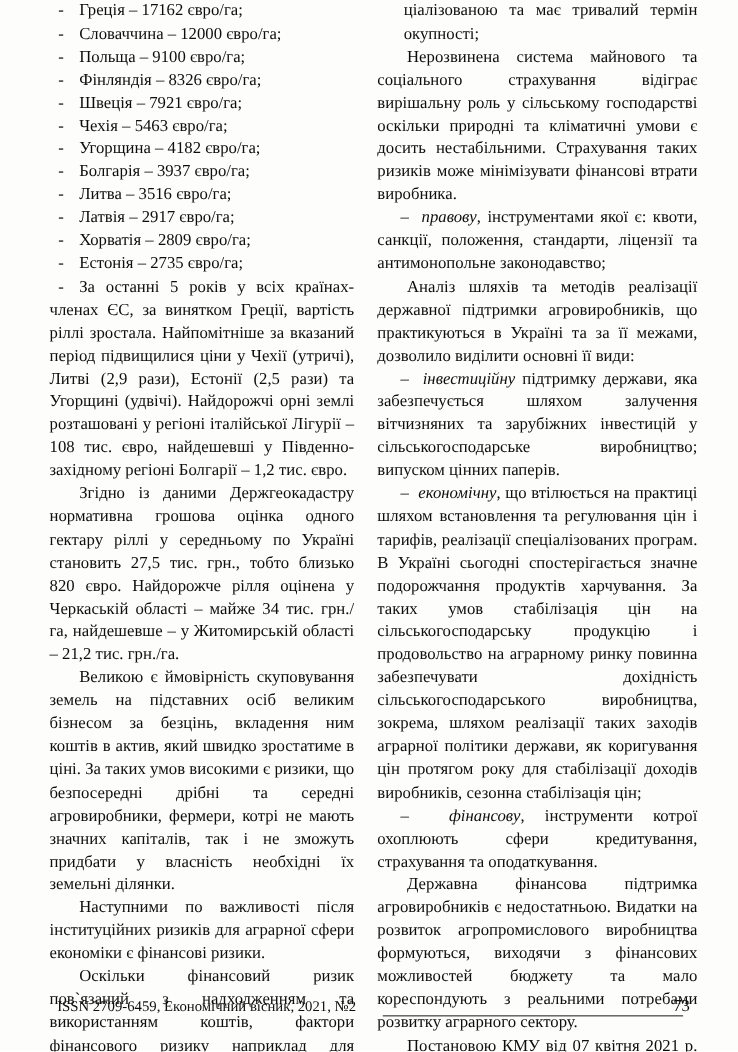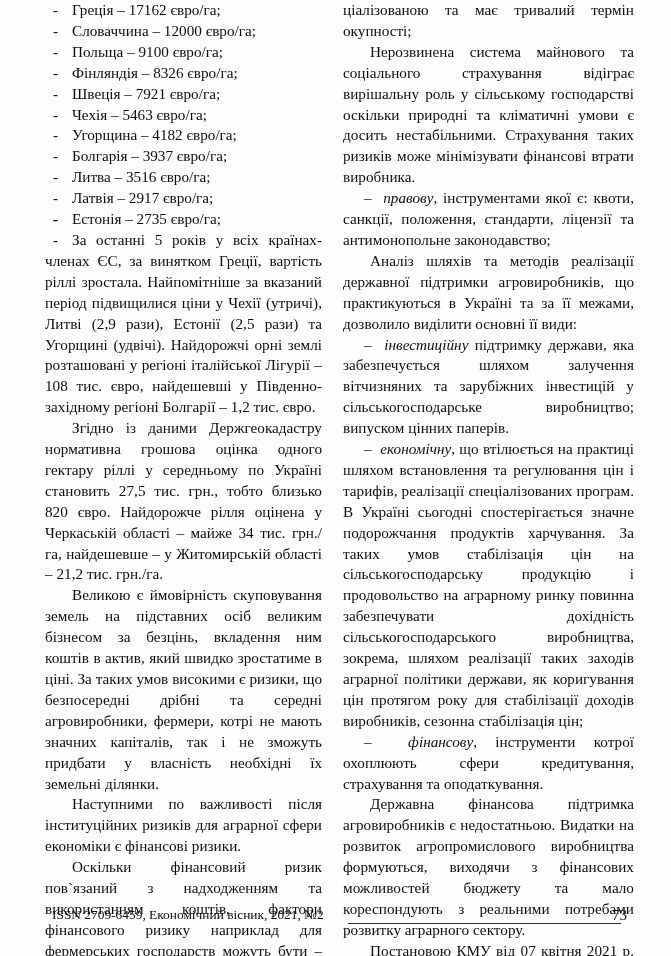--- a/index.html
+++ b/index.html
@@ -47,21 +47,21 @@
   p.para {
     margin: 0;
     font-size: 15.2px;
     line-height: 20.9px;
     text-align: justify;
     text-justify: inter-word;
     text-indent: 27px;
     hyphens: manual;
     letter-spacing: 0.02px;
   }
-  p.para.cont { text-indent: 0; }
+  p.para.cont { text-indent: 0; margin-left: 24px; }
   p.para.dash { text-indent: 21px; }
 
   em.it {
     font-style: italic;
   }
 
   
   ul.list {
     list-style: none;
     margin: 0 0 0 0;
@@ -163,20 +163,21 @@
         <li>
           <span class="dash">-</span>
           <span>Литва – 3516 євро/га;</span>
         </li>
         <li>
           <span class="dash">-</span>
           <span>Латвія – 2917 євро/га;</span>
         </li>
         <li>
           <span class="dash">-</span>
+          <span>Хорватія – 2809 євро/га;</span>
         </li>
         <li>
           <span class="dash">-</span>
           <span>Естонія – 2735 євро/га;</span>
         </li>
         <li>
           <span class="dash">-</span>
         </li>
       </ul>
 

